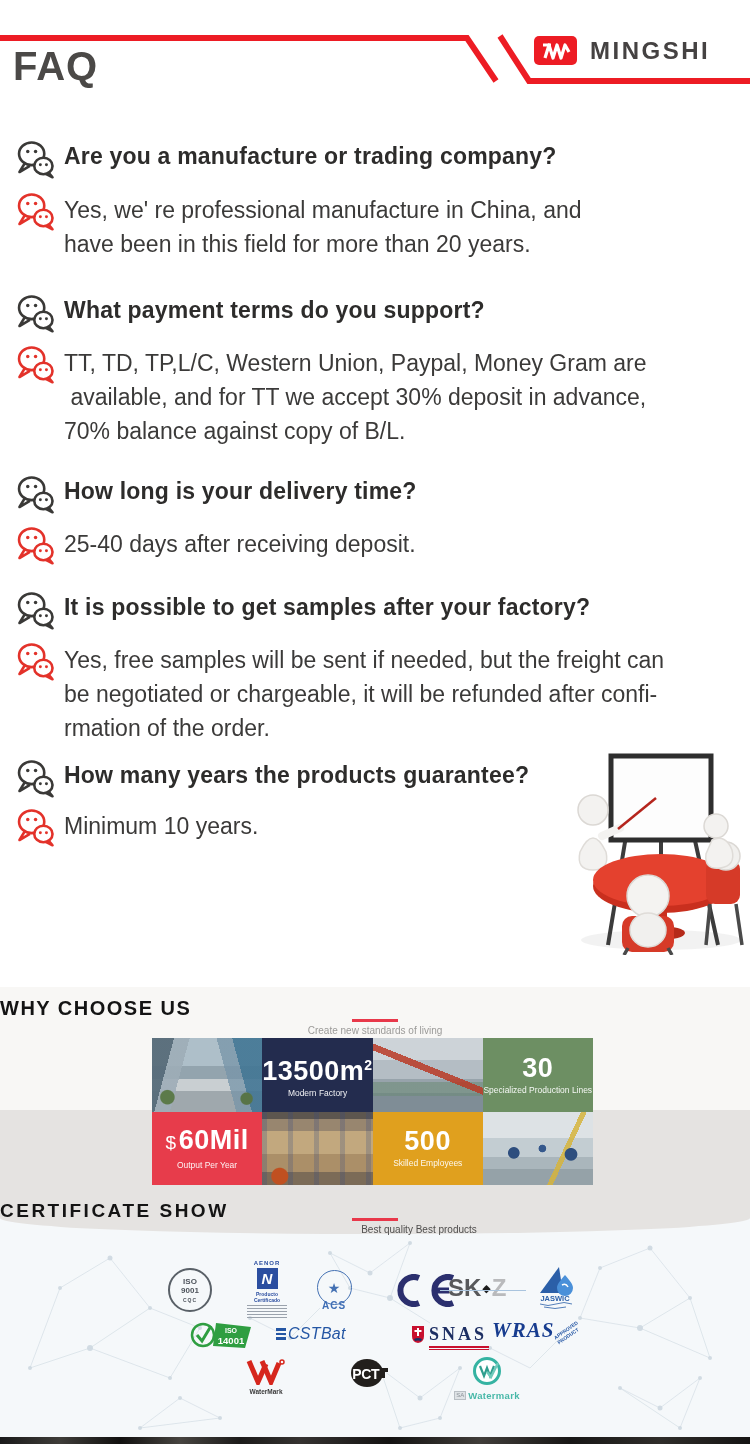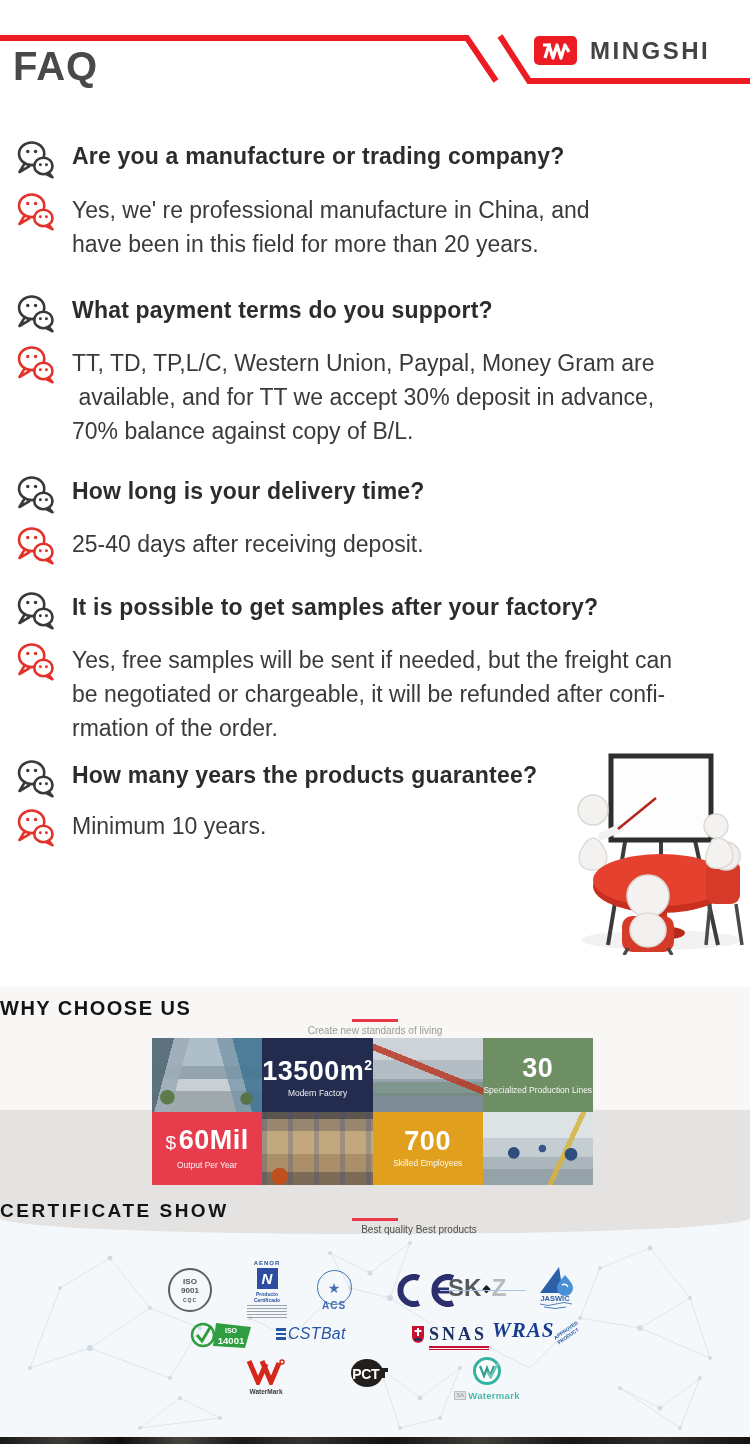--- a/index.html
+++ b/index.html
@@ -9,21 +9,21 @@
   .hdr-lines{position:absolute;left:0;top:0;}
   .faq-title{position:absolute;left:13px;top:44px;font-size:40px;font-weight:bold;color:#4b4947;letter-spacing:1px;}
   .brand{position:absolute;left:534px;top:36px;display:flex;align-items:center;}
   .brand-mark{width:43px;height:29px;background:#ed1c24;border-radius:5px;display:flex;align-items:center;justify-content:center;}
   .brand-name{margin-left:13px;font-size:24px;font-weight:bold;color:#454242;letter-spacing:2.5px;}
   
   .qa{position:absolute;left:16px;display:flex;align-items:flex-start;width:716px;}
   .qa .wc{flex:0 0 40px;width:40px;height:40px;margin-top:1px;}
   .qa.q .wc{color:#3a3937;}
   .qa.a .wc{color:#e3322a;}
-  .qa .txt{margin-left:16px;}
+  .qa .txt{margin-left:8px;}
   .qa.q .txt{font-size:23px;font-weight:bold;color:#2d2c2b;margin-top:5px;letter-spacing:.2px;}
   .qa.a .txt{font-size:23px;color:#3b3a39;margin-top:3px;}
   .qa.a .line{line-height:34px;white-space:pre-wrap;}
   
   .meeting{position:absolute;left:566px;top:740px;}
   
   .why-bg{position:absolute;left:0;top:987px;width:750px;height:123px;background:#f8f7f5;}
   .gray-band{position:absolute;left:0;top:1110px;width:750px;height:124px;background:#e5e3e1;
              border-radius:0 0 48% 48% / 0 0 16px 16px;}
   .cert-bg{position:absolute;left:0;top:1185px;width:750px;height:252px;background:#f5f8fa;}
@@ -375,21 +375,21 @@
     <div class="tile stat" style="background:#6d8f63">
       <div class="val">30</div>
       <div class="lbl">Specialized Production Lines</div>
     </div>
     <div class="tile stat" style="background:#e73c4b">
       <div class="val"><span class="cur">$</span><span>60Mil</span></div>
       <div class="lbl">Output Per Year</div>
     </div>
     <div class="tile ph-wh"></div>
     <div class="tile stat" style="background:#e0a01e">
-      <div class="val">700</div>
+      <div class="val">500</div>
       <div class="lbl">Skilled Employees</div>
     </div>
     <div class="tile ph-ws"></div>
   </div>
 
   <div class="sec-title cert-title">CERTIFICATE SHOW</div>
   <div class="red-rule cert-rule"></div>
   <div class="sec-sub cert-sub">Best quality Best products</div>
 
   <div class="logo iso9001">

